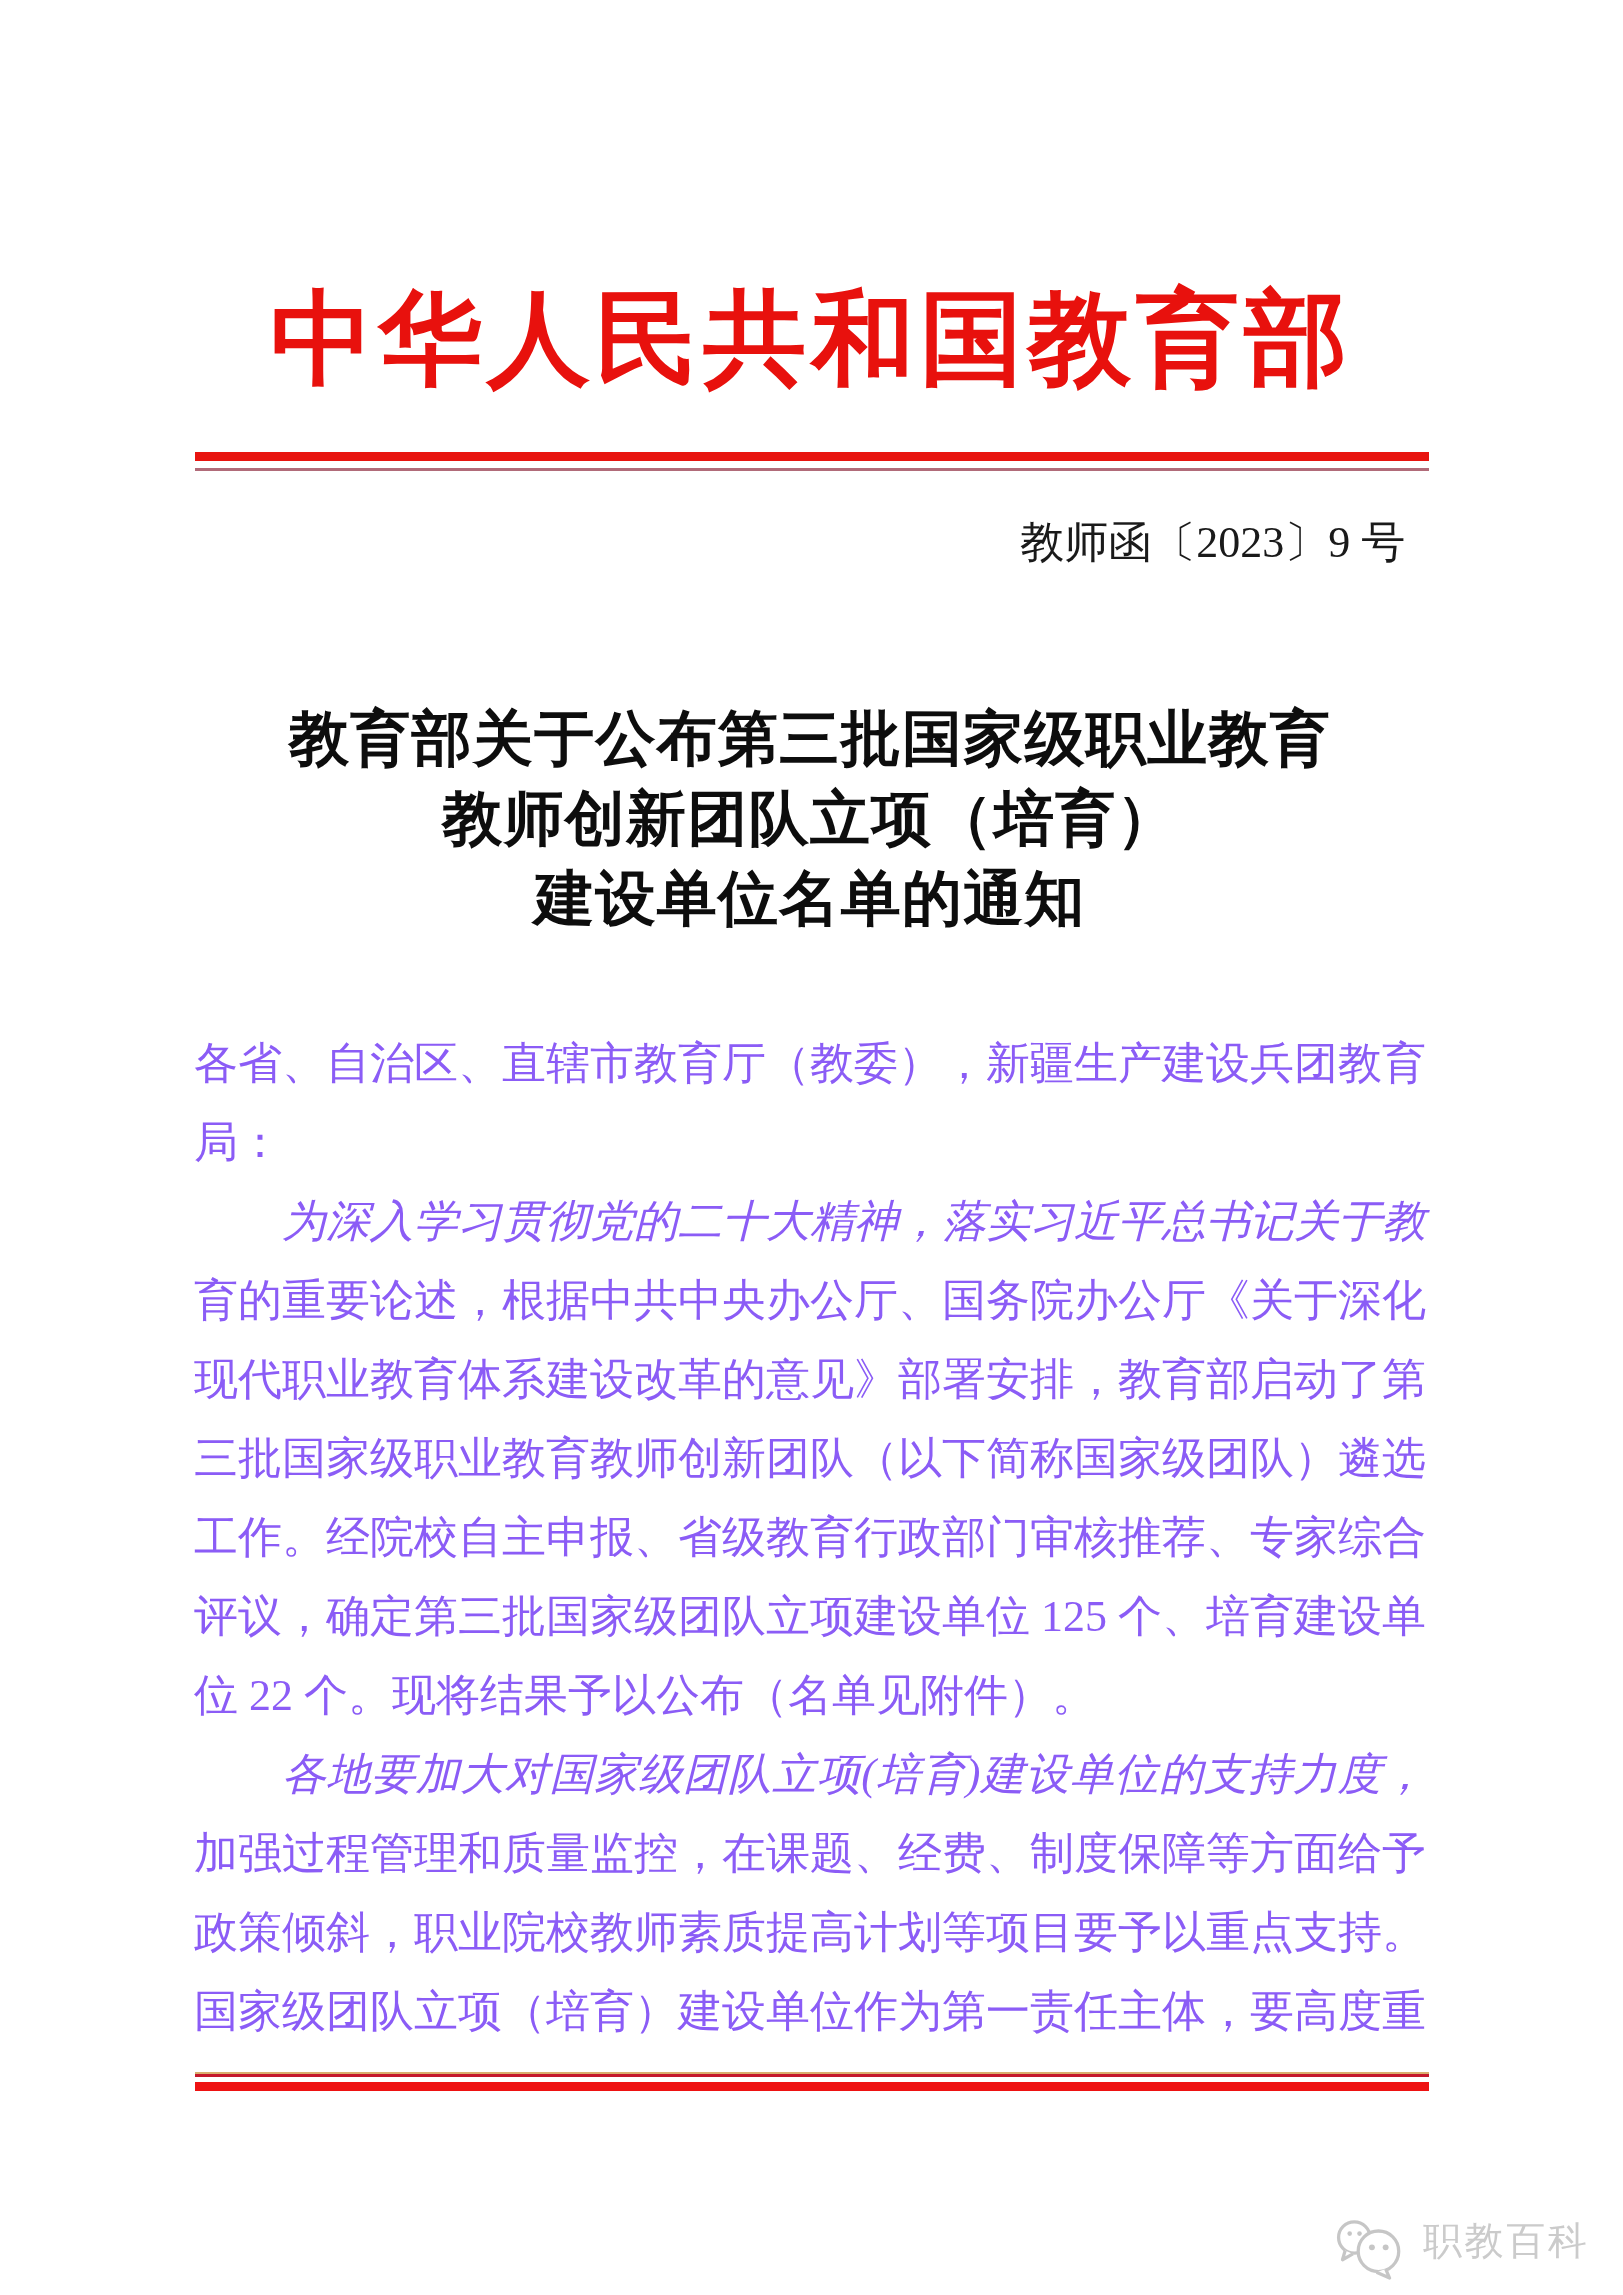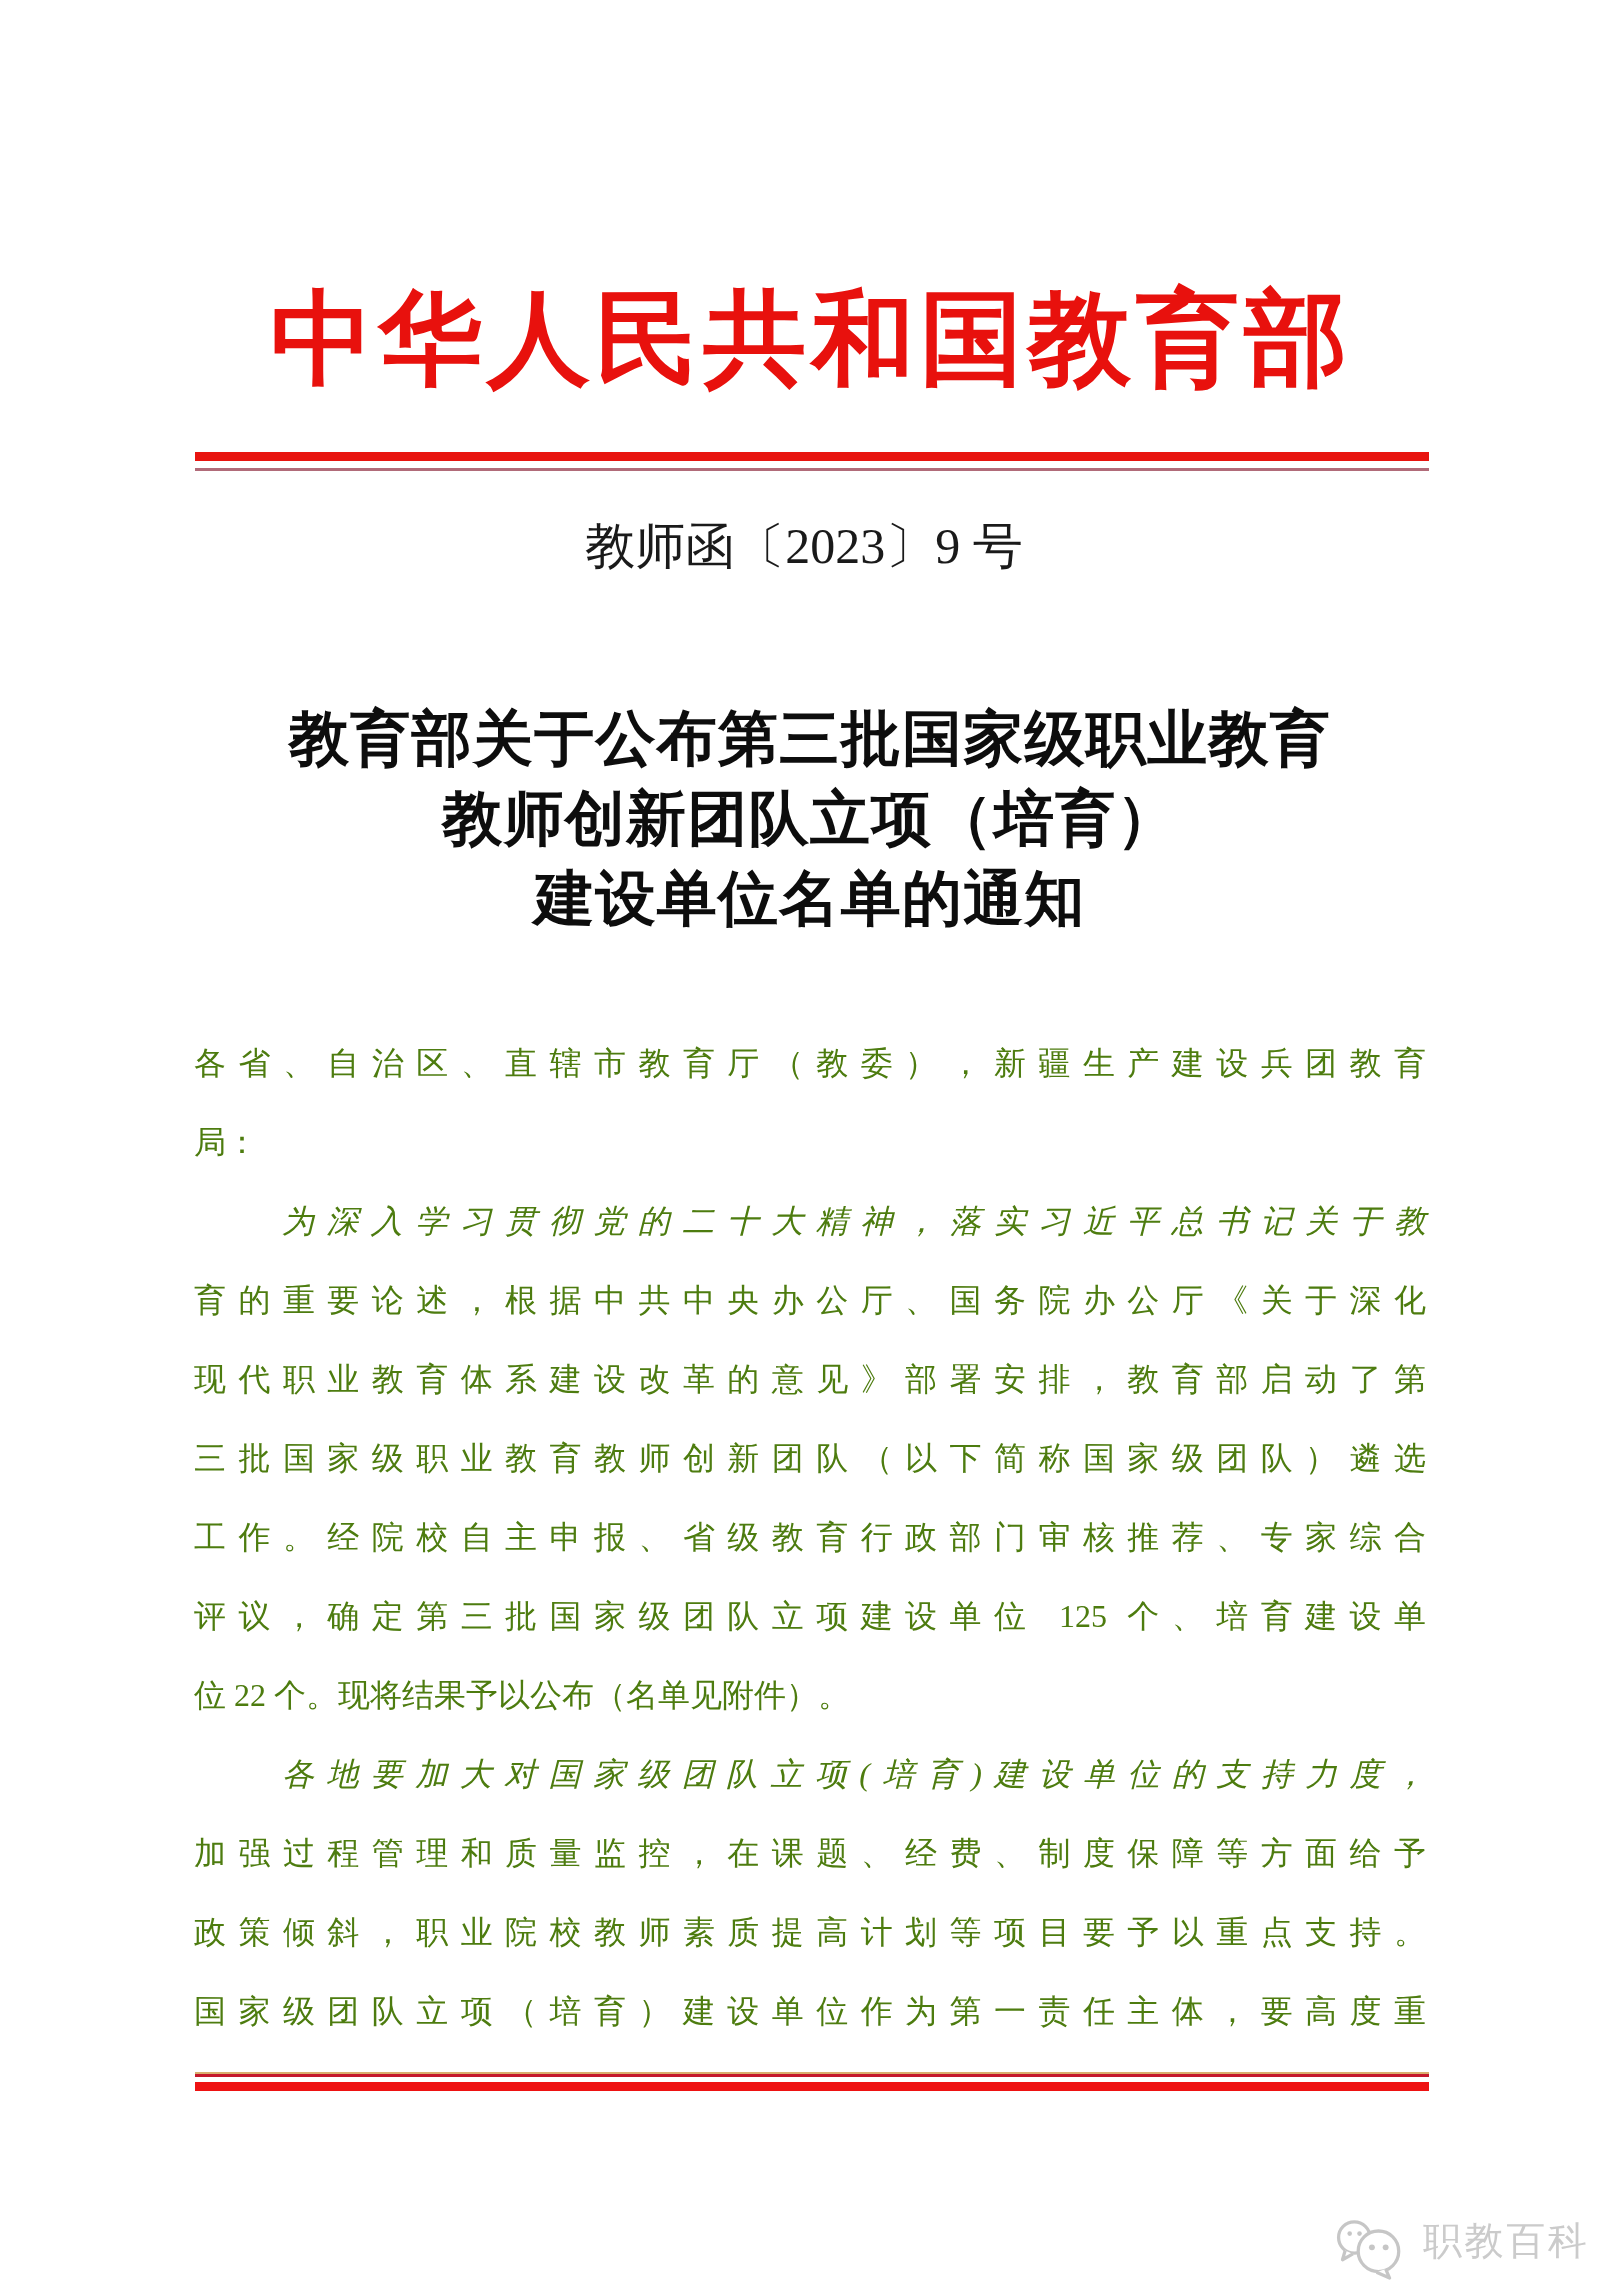--- a/index.html
+++ b/index.html
@@ -30,25 +30,25 @@
   }
   .rule { position: absolute; left: 195px; width: 1234px; }
   .rule-top-thick  { top: 428px;  height: 9.2px; background: #e8140f; }
   .rule-top-thin   { top: 444px;  height: 3.3px;  background: #b16b79; }
   .rule-bottom-a   { top: 2048px; height: 5.2px;  background: #c5182c; border-top: 2px solid #d9ae6e; }
   .rule-bottom-b   { top: 2058px; height: 9.2px; background: #ee1212; }
   
   .doc-number {
     position: absolute;
     top: 489px;
-    left: 194px;
+    left: 185px;
     width: 1232px;
-    text-align: center;
+    text-align: right;
     padding-right: 11.8px;
-    font-size: 50px;
+    font-size: 44px;
     color: #1a1a1a;
     white-space: nowrap;
   }
   
   .title {
     position: absolute;
     top: 674px;
     left: 194px;
     width: 1232px;
     text-align: center;
@@ -58,23 +58,23 @@
     line-height: 80px;
     color: #0d0d0d;
     letter-spacing: 1.3px;
   }
   
   .body-text {
     position: absolute;
     top: 1000px;
     left: 194px;
     width: 1232px;
-    font-size: 32px;
+    font-size: 44px;
     line-height: 79px;
-    color: #4d7c0f;
+    color: #8b5cf6;
   }
   .body-line { width: 100%; white-space: nowrap; }
   .body-line.fill {
     white-space: normal;
     text-align: justify;
     text-align-last: justify;
   }
   .body-line.indent { padding-left: 88px; font-style: italic; }
   
   .watermark {

